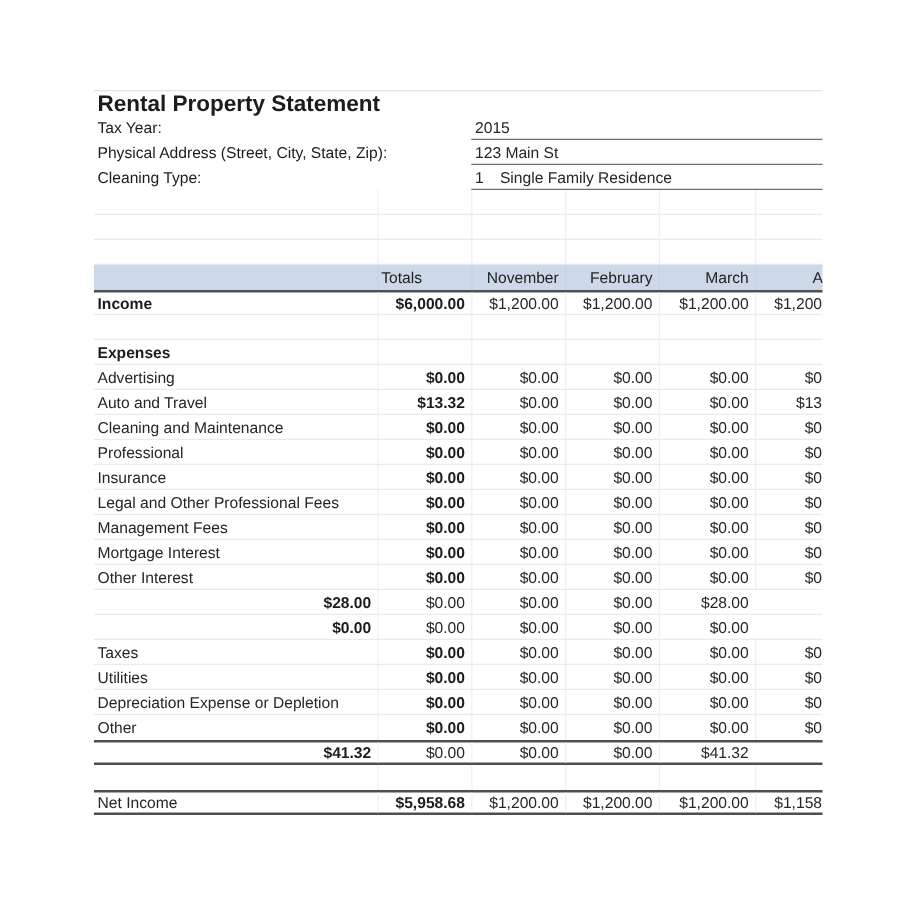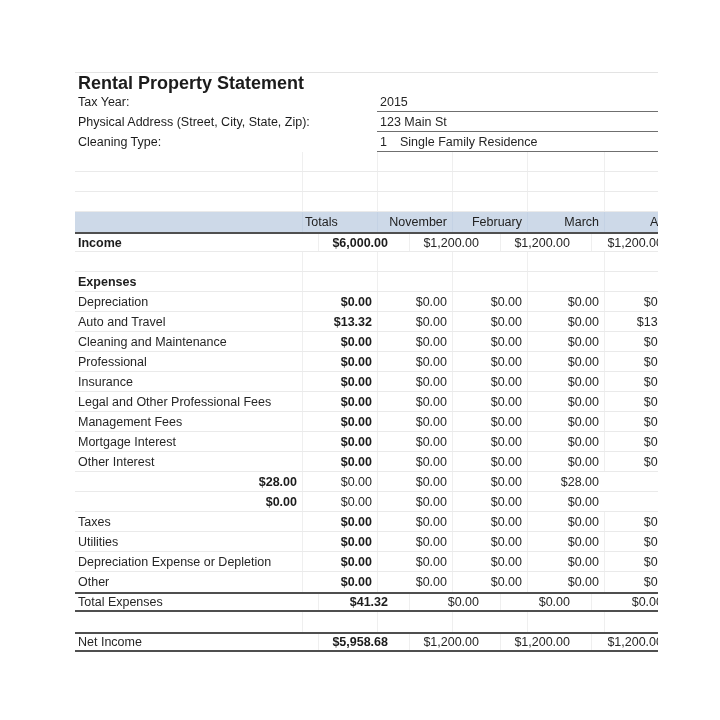--- a/index.html
+++ b/index.html
@@ -71,21 +71,21 @@
 
   .header-row {
     background: var(--header-bg, #cdd9e8);
     border-bottom: none;
     text-align: right;
   }
   .header-row .cell + .cell { border-left: 1px solid #c4d2e4; }
   .header-row .totals-head { padding-left: 2px; color: #222; }
   .header-row .num { font-weight: normal; color: #222; }
 
-  .thick-top { border-top: 2px solid var(--border-dark, #4f4f4f); gap: 16px; }
+  .thick-top { border-top: 2px solid var(--border-dark, #4f4f4f); }
   .thick-bottom { border-bottom: 2px solid var(--border-dark, #4f4f4f); }
 </style>
 </head>
 <body>
 
 <div class="sheet">
   <div class="inner">
 
     <div class="row title-row">
       <div class="cell labelcell bold" style="grid-column: 1 / 7;">Rental Property Statement</div>
@@ -169,21 +169,21 @@
       <div class="cell labelcell bold">Expenses</div>
       <div class="cell"></div>
         <div class="cell"></div>
         <div class="cell"></div>
         <div class="cell"></div>
         <div class="cell"></div>
     </div>
 
     <div id="expense-rows">
         <div class="row grid-row">
-          <div class="cell labelcell">Depreciation</div>
+          <div class="cell labelcell">Advertising</div>
           <div class="cell num bold">$0.00</div>
           <div class="cell num">$0.00</div>
           <div class="cell num">$0.00</div>
           <div class="cell num">$0.00</div>
           <div class="cell num">$0.00</div>
         </div>
         <div class="row grid-row">
           <div class="cell labelcell">Auto and Travel</div>
           <div class="cell num bold">$13.32</div>
           <div class="cell num">$0.00</div>
@@ -289,21 +289,20 @@
           <div class="cell labelcell">Other</div>
           <div class="cell num bold">$0.00</div>
           <div class="cell num">$0.00</div>
           <div class="cell num">$0.00</div>
           <div class="cell num">$0.00</div>
           <div class="cell num">$0.00</div>
         </div>
       </div>
 
     <div class="row grid-row thick-top thick-bottom">
-      <div class="cell labelcell">Total Expenses</div>
     <div class="cell num bold">$41.32</div>
         <div class="cell num">$0.00</div>
         <div class="cell num">$0.00</div>
         <div class="cell num">$0.00</div>
         <div class="cell num">$41.32</div>
       </div>
 
     <div class="row grid-row no-sep">
       <div class="cell"></div>
         <div class="cell"></div>

